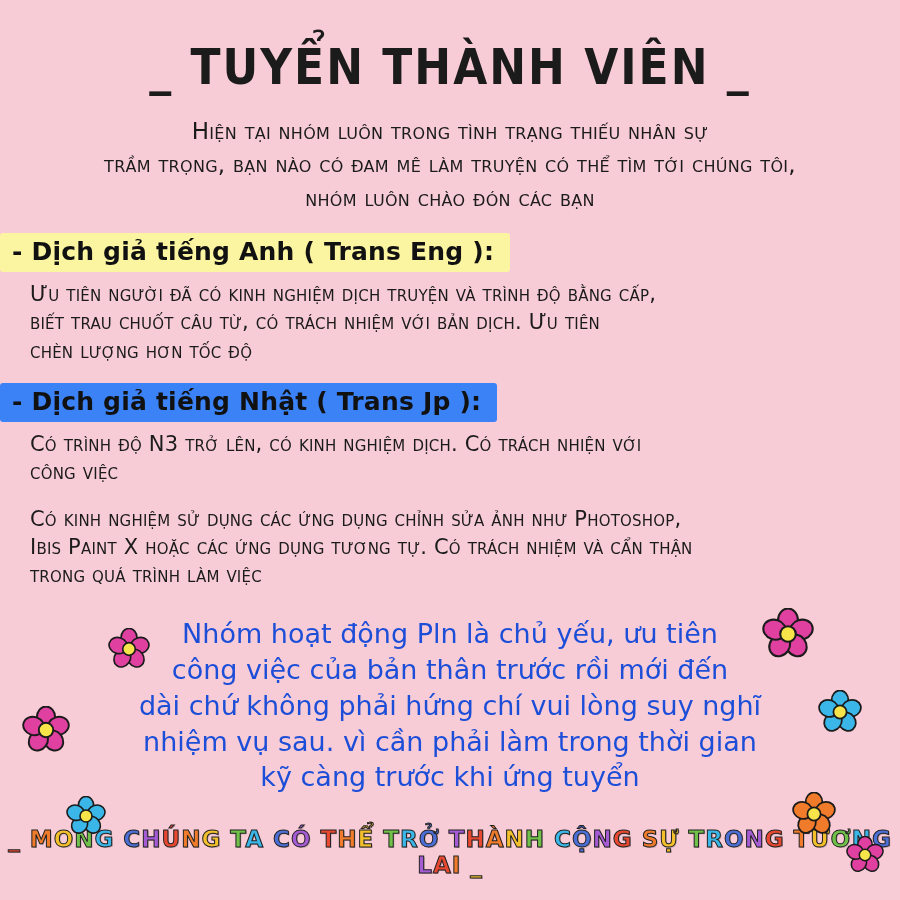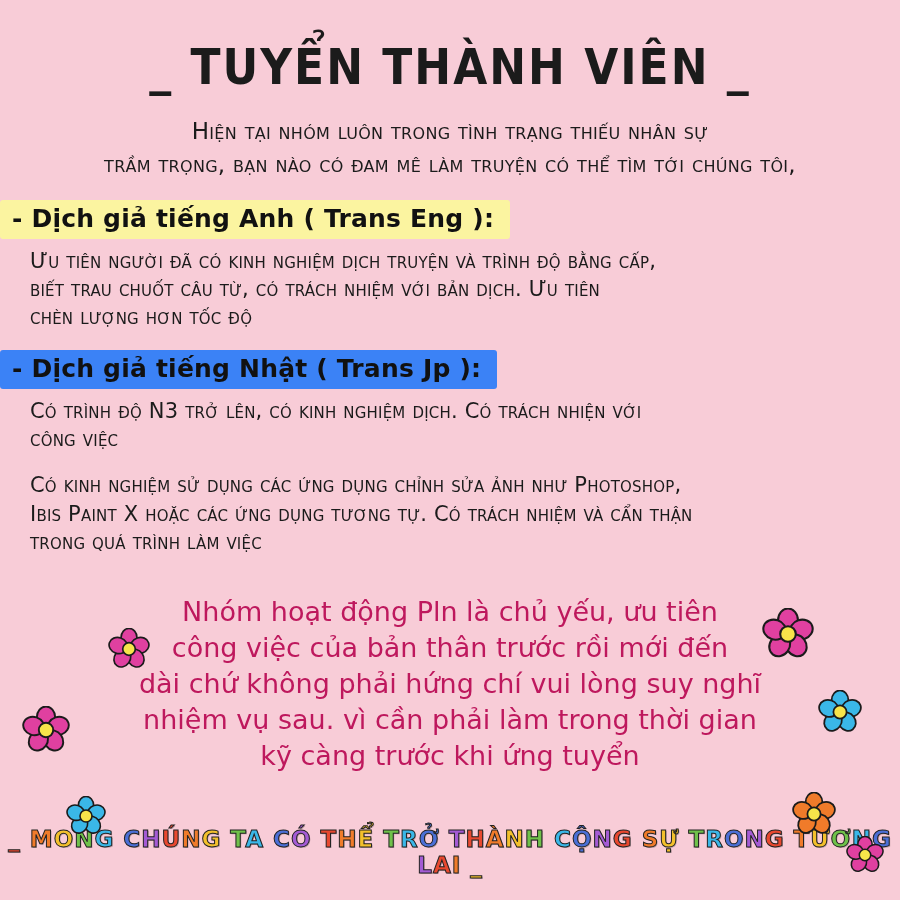--- a/index.html
+++ b/index.html
@@ -71,24 +71,24 @@
     margin-top: 8px;
     padding-left: 30px;
     padding-right: 20px;
     font-variant: small-caps;
     letter-spacing: 0.2px;
   }
   .sec-body div { white-space: nowrap; }
 
   
   .closing {
-    margin-top: 38px;
+    margin-top: 26px;
     text-align: center;
     font-size: 27px;
-    color: #be185d;
+    color: #1d4ed8;
     line-height: 1.33;
     padding: 0 58px;
   }
   .closing div { white-space: nowrap; }
 
   
   .rainbow {
     position: absolute;
     left: 0;
     right: 0;
@@ -112,20 +112,21 @@
 </head>
 <body>
 
 <div class="page">
 
   <div class="title">_ Tuyển Thành Viên _</div>
 
   <div class="intro">
     <div>Hiện tại nhóm luôn trong tình trạng thiếu nhân sự</div>
     <div>trầm trọng, bạn nào có đam mê làm truyện có thể tìm tới chúng tôi,</div>
+    <div>nhóm luôn chào đón các bạn</div>
   </div>
 
   <div class="section">
     <div class="sec-head" style="background:#fbf4a0">- Dịch giả tiếng Anh ( Trans Eng ):</div>
     <div class="sec-body">
       <div>Ưu tiên người đã có kinh nghiệm dịch truyện và trình độ bằng cấp,</div>
       <div>biết trau chuốt câu từ, có trách nhiệm với bản dịch. Ưu tiên</div>
       <div>chèn lượng hơn tốc độ</div>
     </div>
   </div>

